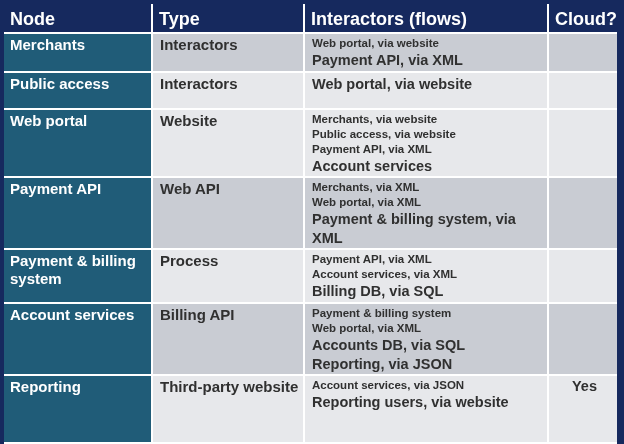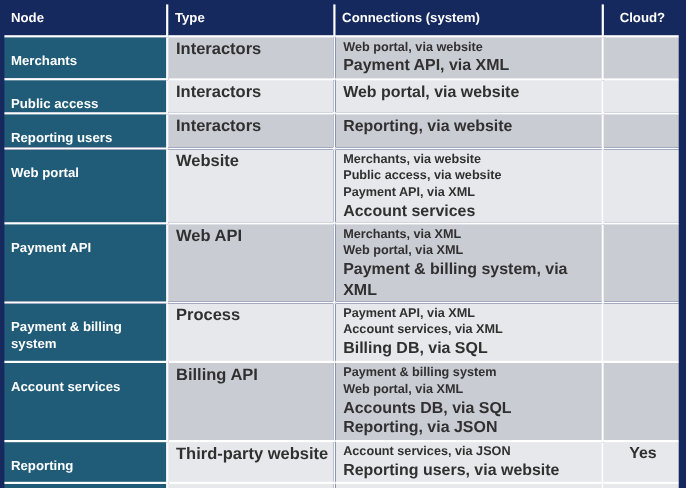--- a/index.html
+++ b/index.html
@@ -16,39 +16,39 @@
   th, td {
     box-sizing: border-box; vertical-align: top; text-align: left;
     border-right: 2px solid #FFFFFF; border-bottom: 2px solid #FFFFFF;
     overflow: hidden; padding: 0; font-weight: bold;
   }
   th:last-child, td:last-child { border-right: none; text-align: center; }
   tbody tr:last-child th, tbody tr:last-child td { border-bottom: none; }
 
   thead th {
     background: var(--header-bg, #16295E); color: var(--header-text, #FFFFFF);
-    font-size: 12px; font-weight: bold; padding: 5px 4px 2px 6px; height: 29px;
+    font-size: 18px; font-weight: bold; padding: 5px 4px 2px 6px; height: 29px;
   }
   tbody th.node {
     background: var(--node-col-bg, #205C78); color: var(--header-text, #FFFFFF);
-    font-size: 12px; font-weight: bold; line-height: 1.22;
-    padding: 14px 4px 1px 6px;
+    font-size: 15px; font-weight: bold; line-height: 1.22;
+    padding: 2px 4px 1px 6px;
   }
   td.type  { font-size: 15px; color: var(--body-text, #303030); padding: 2px 4px 1px 7px; }
   td.conn  { padding: 2px 4px 1px 7px; color: var(--body-text, #303030); }
   td.cloud { font-size: 14.5px; color: var(--body-text, #303030); padding: 2px 4px 6px 7px; }
   .conn-line.small { font-size: 11.5px; line-height: 15px; }
   .conn-line.large { font-size: 14.5px; line-height: 18.5px; }
 
   tbody tr.band-dark  td { background: var(--row-dark, #C9CCD3); }
   tbody tr.band-light td { background: var(--row-light, #E7E8EB); }
 
   
   tbody tr:nth-child(1)  { height: 35px; }
-  tbody tr:nth-child(2)  { height: 27px; }
+  tbody tr:nth-child(2)  { height: 37px; }
   tbody tr:nth-child(3)  { height: 21px; }
   tbody tr:nth-child(4)  { height: 65px; }
   tbody tr:nth-child(5)  { height: 54px; margin-top: 16px; }
   tbody tr:nth-child(6)  { height: 53px; }
   tbody tr:nth-child(7)  { height: 68px; }
   tbody tr:nth-child(8)  { height: 29px; }
   tbody tr:nth-child(9)  { height: 21px; }
   tbody tr:nth-child(10) { height: 18px; }
 
   col.c-node { width: 148px; }
@@ -64,47 +64,39 @@
     <colgroup>
       <col class="c-node">
         <col class="c-type">
         <col class="c-conn">
         <col class="c-cloud">
     </colgroup>
     <thead>
       <tr>
           <th>Node</th>
           <th>Type</th>
-          <th>Connections (system)</th>
+          <th>Interactors (flows)</th>
           <th>Cloud?</th>
         </tr>
     </thead>
     <tbody>
         <tr class="band-dark">
           <th class="node">Merchants</th>
           <td class="type">Interactors</td>
           <td class="conn">
             <div class="conn-line small">Web portal, via website</div>
             <div class="conn-line large">Payment API, via XML</div>
           </td>
           <td class="cloud"></td>
         </tr>
         <tr class="band-light">
           <th class="node">Public access</th>
           <td class="type">Interactors</td>
           <td class="conn">
             <div class="conn-line large">Web portal, via website</div>
-          </td>
-          <td class="cloud"></td>
-        </tr>
-        <tr class="band-dark">
-          <th class="node">Reporting users</th>
-          <td class="type">Interactors</td>
-          <td class="conn">
-            <div class="conn-line large">Reporting, via website</div>
           </td>
           <td class="cloud"></td>
         </tr>
         <tr class="band-light">
           <th class="node">Web portal</th>
           <td class="type">Website</td>
           <td class="conn">
             <div class="conn-line small">Merchants, via website</div>
             <div class="conn-line small">Public access, via website</div>
             <div class="conn-line small">Payment API, via XML</div>

